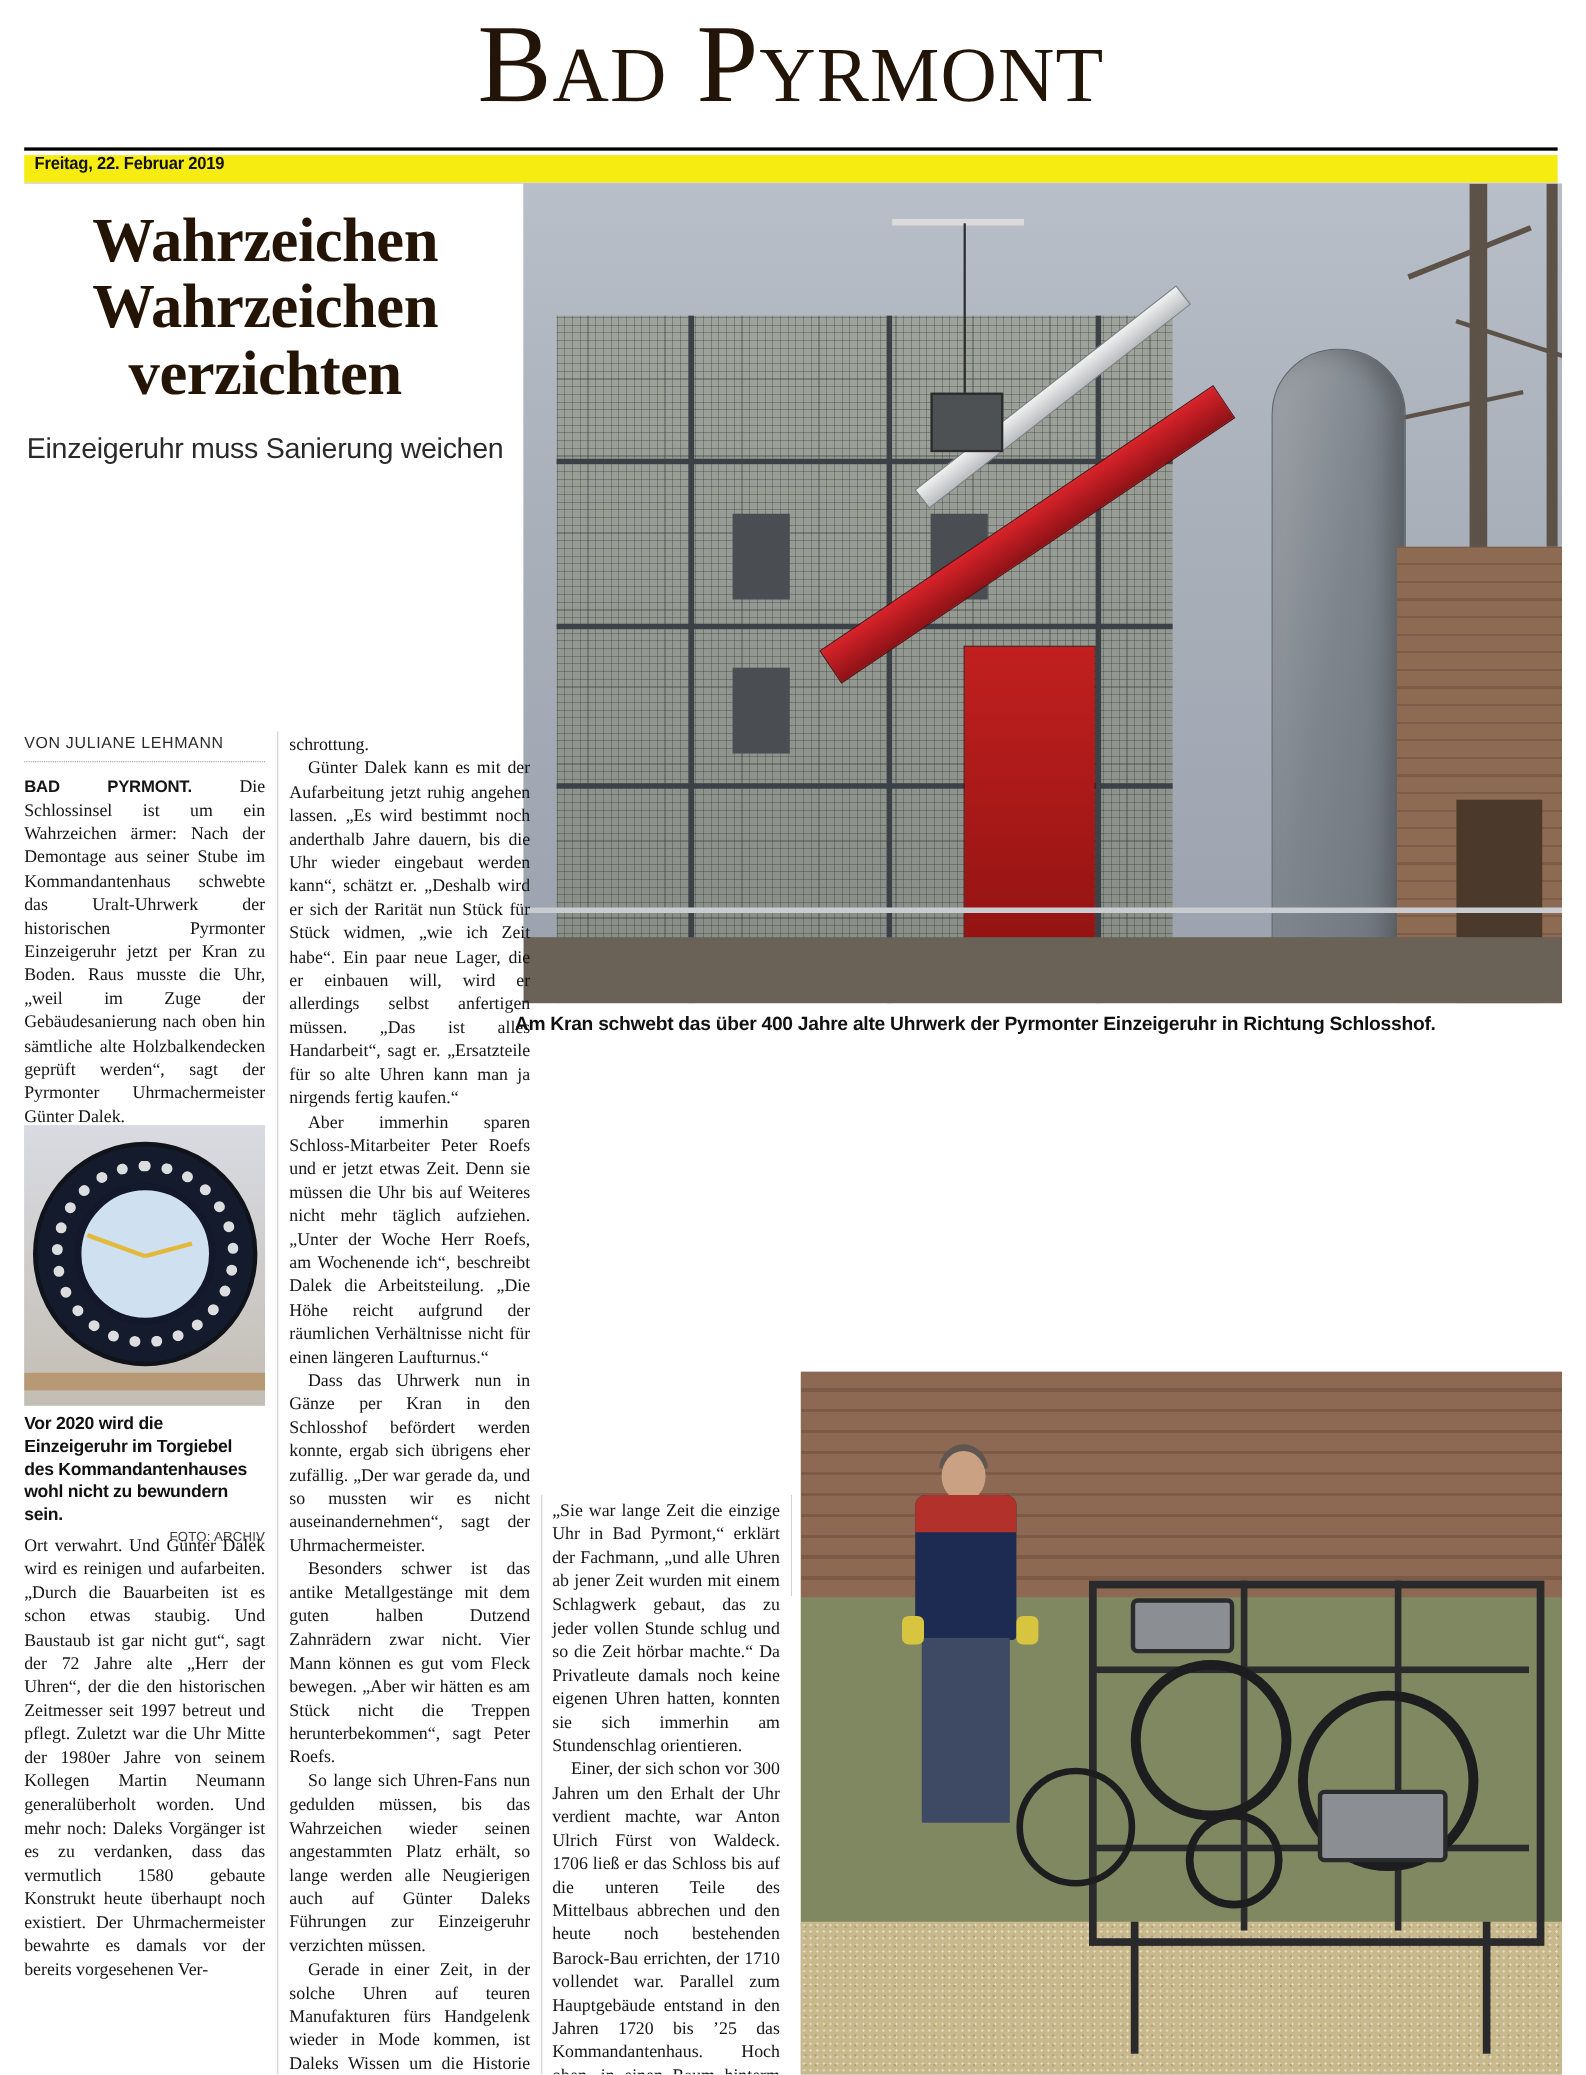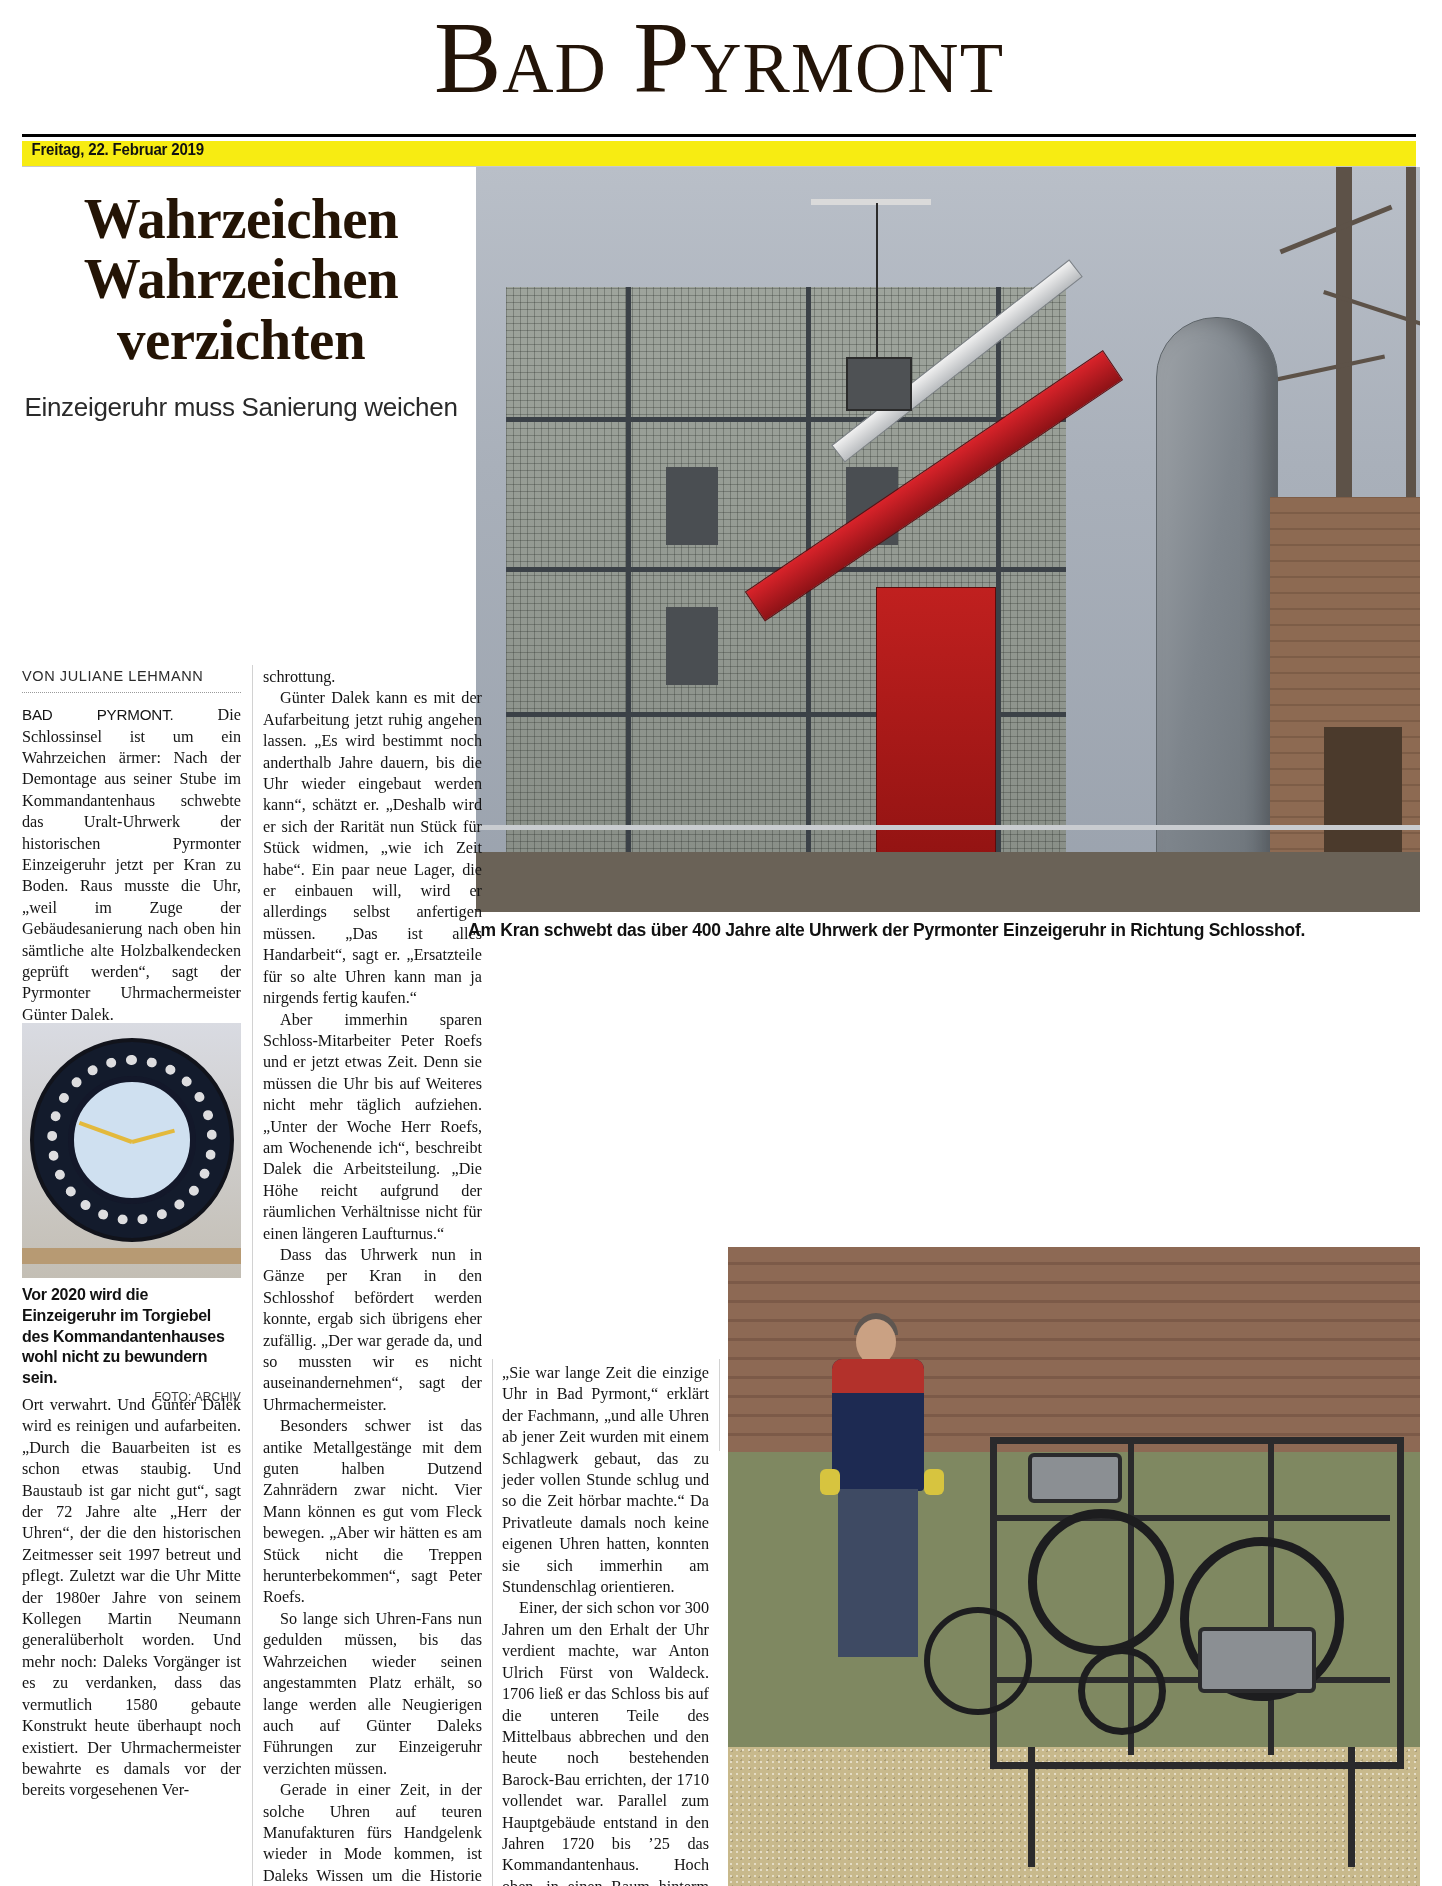--- a/index.html
+++ b/index.html
@@ -107,21 +107,21 @@
   }
   .col p{margin:0;text-indent:17px;}
   .col p.noind{text-indent:0;}
   .byline{
     font-family:"Liberation Sans", sans-serif;
     font-weight:400;font-size:14.5px;letter-spacing:0.6px;
     color:#2b2b2b;text-indent:0 !important;text-align:left;
     padding-bottom:6px;border-bottom:1px dotted #9a9a9a;
     margin-bottom:12px !important;
   }
-  .lead{font-weight:400;font-family:"Liberation Sans", sans-serif;font-size:15.2px;letter-spacing:-0.2px;}
+  .lead{font-weight:700;font-family:"Liberation Sans", sans-serif;font-size:15.2px;letter-spacing:-0.2px;}
 
   
   .clockphoto{
     position:absolute;left:0;top:856px;width:219px;height:255px;overflow:hidden;background:#cfd6e2;
   }
   .clockcap{
     position:absolute;left:0;top:1118px;width:219px;
   }
   .clockcap .cap-text{font-size:16px;line-height:1.3;}
   .clockcap .cap-credit{font-size:12px;}

